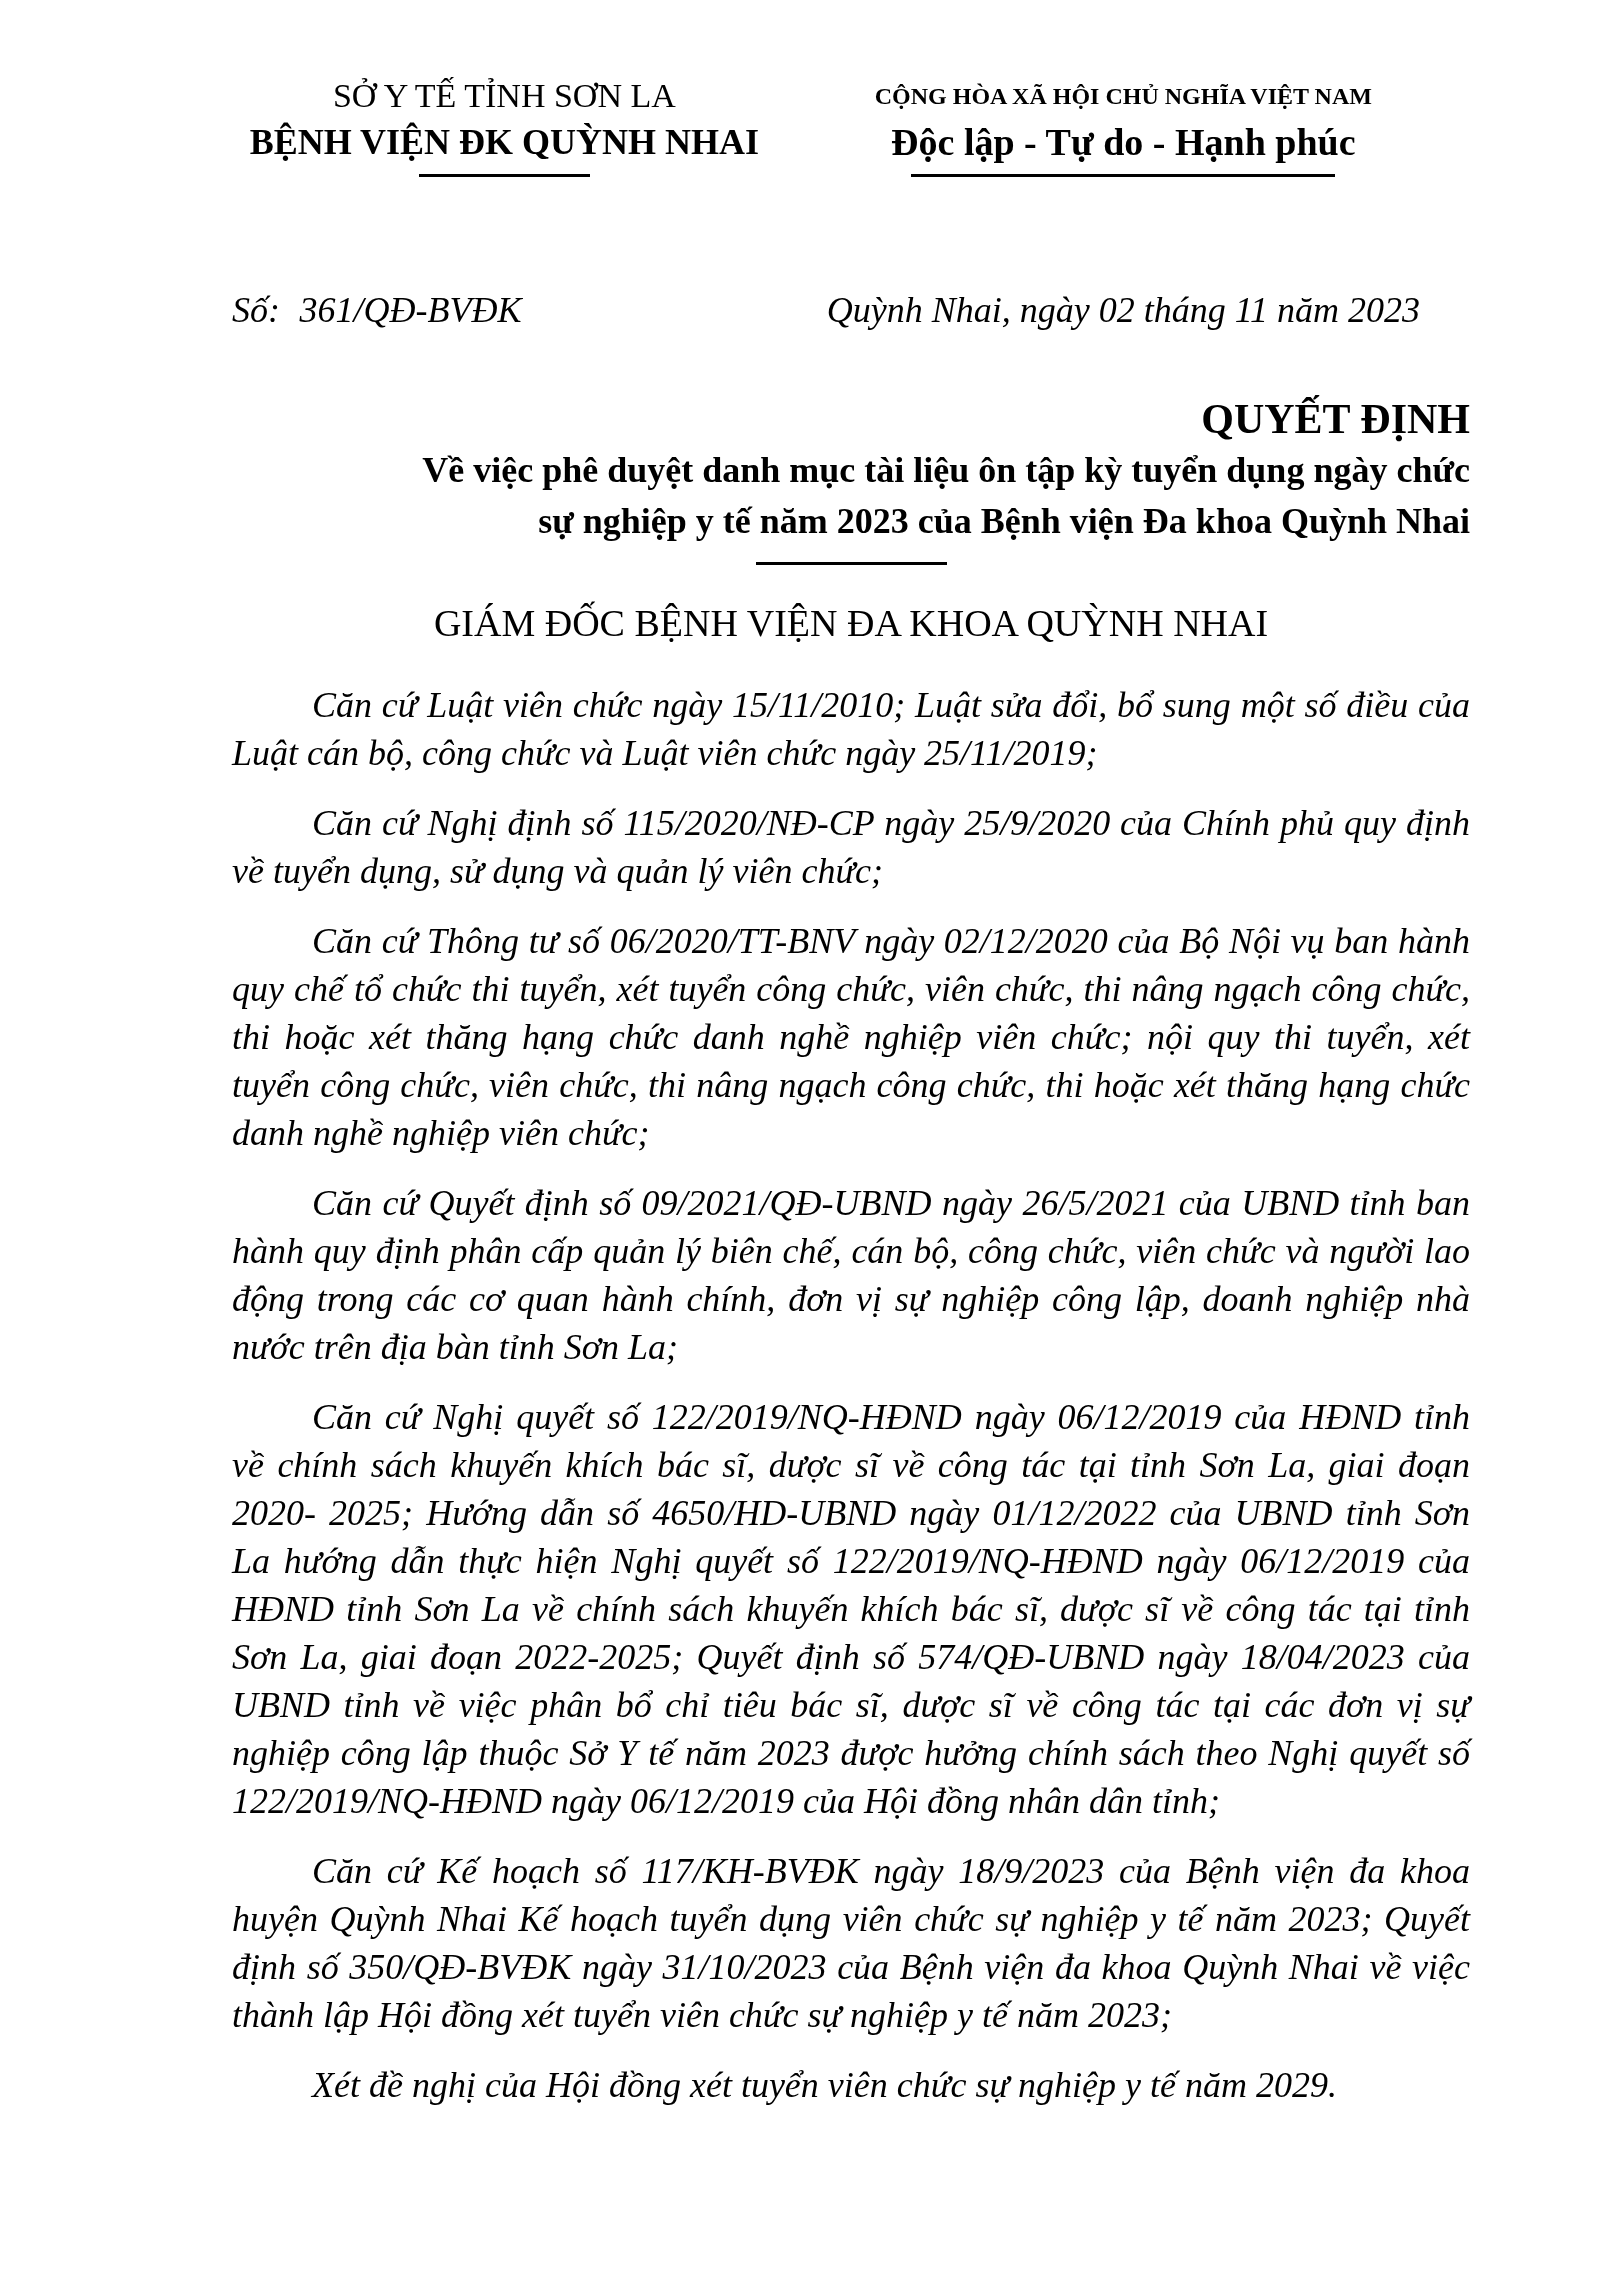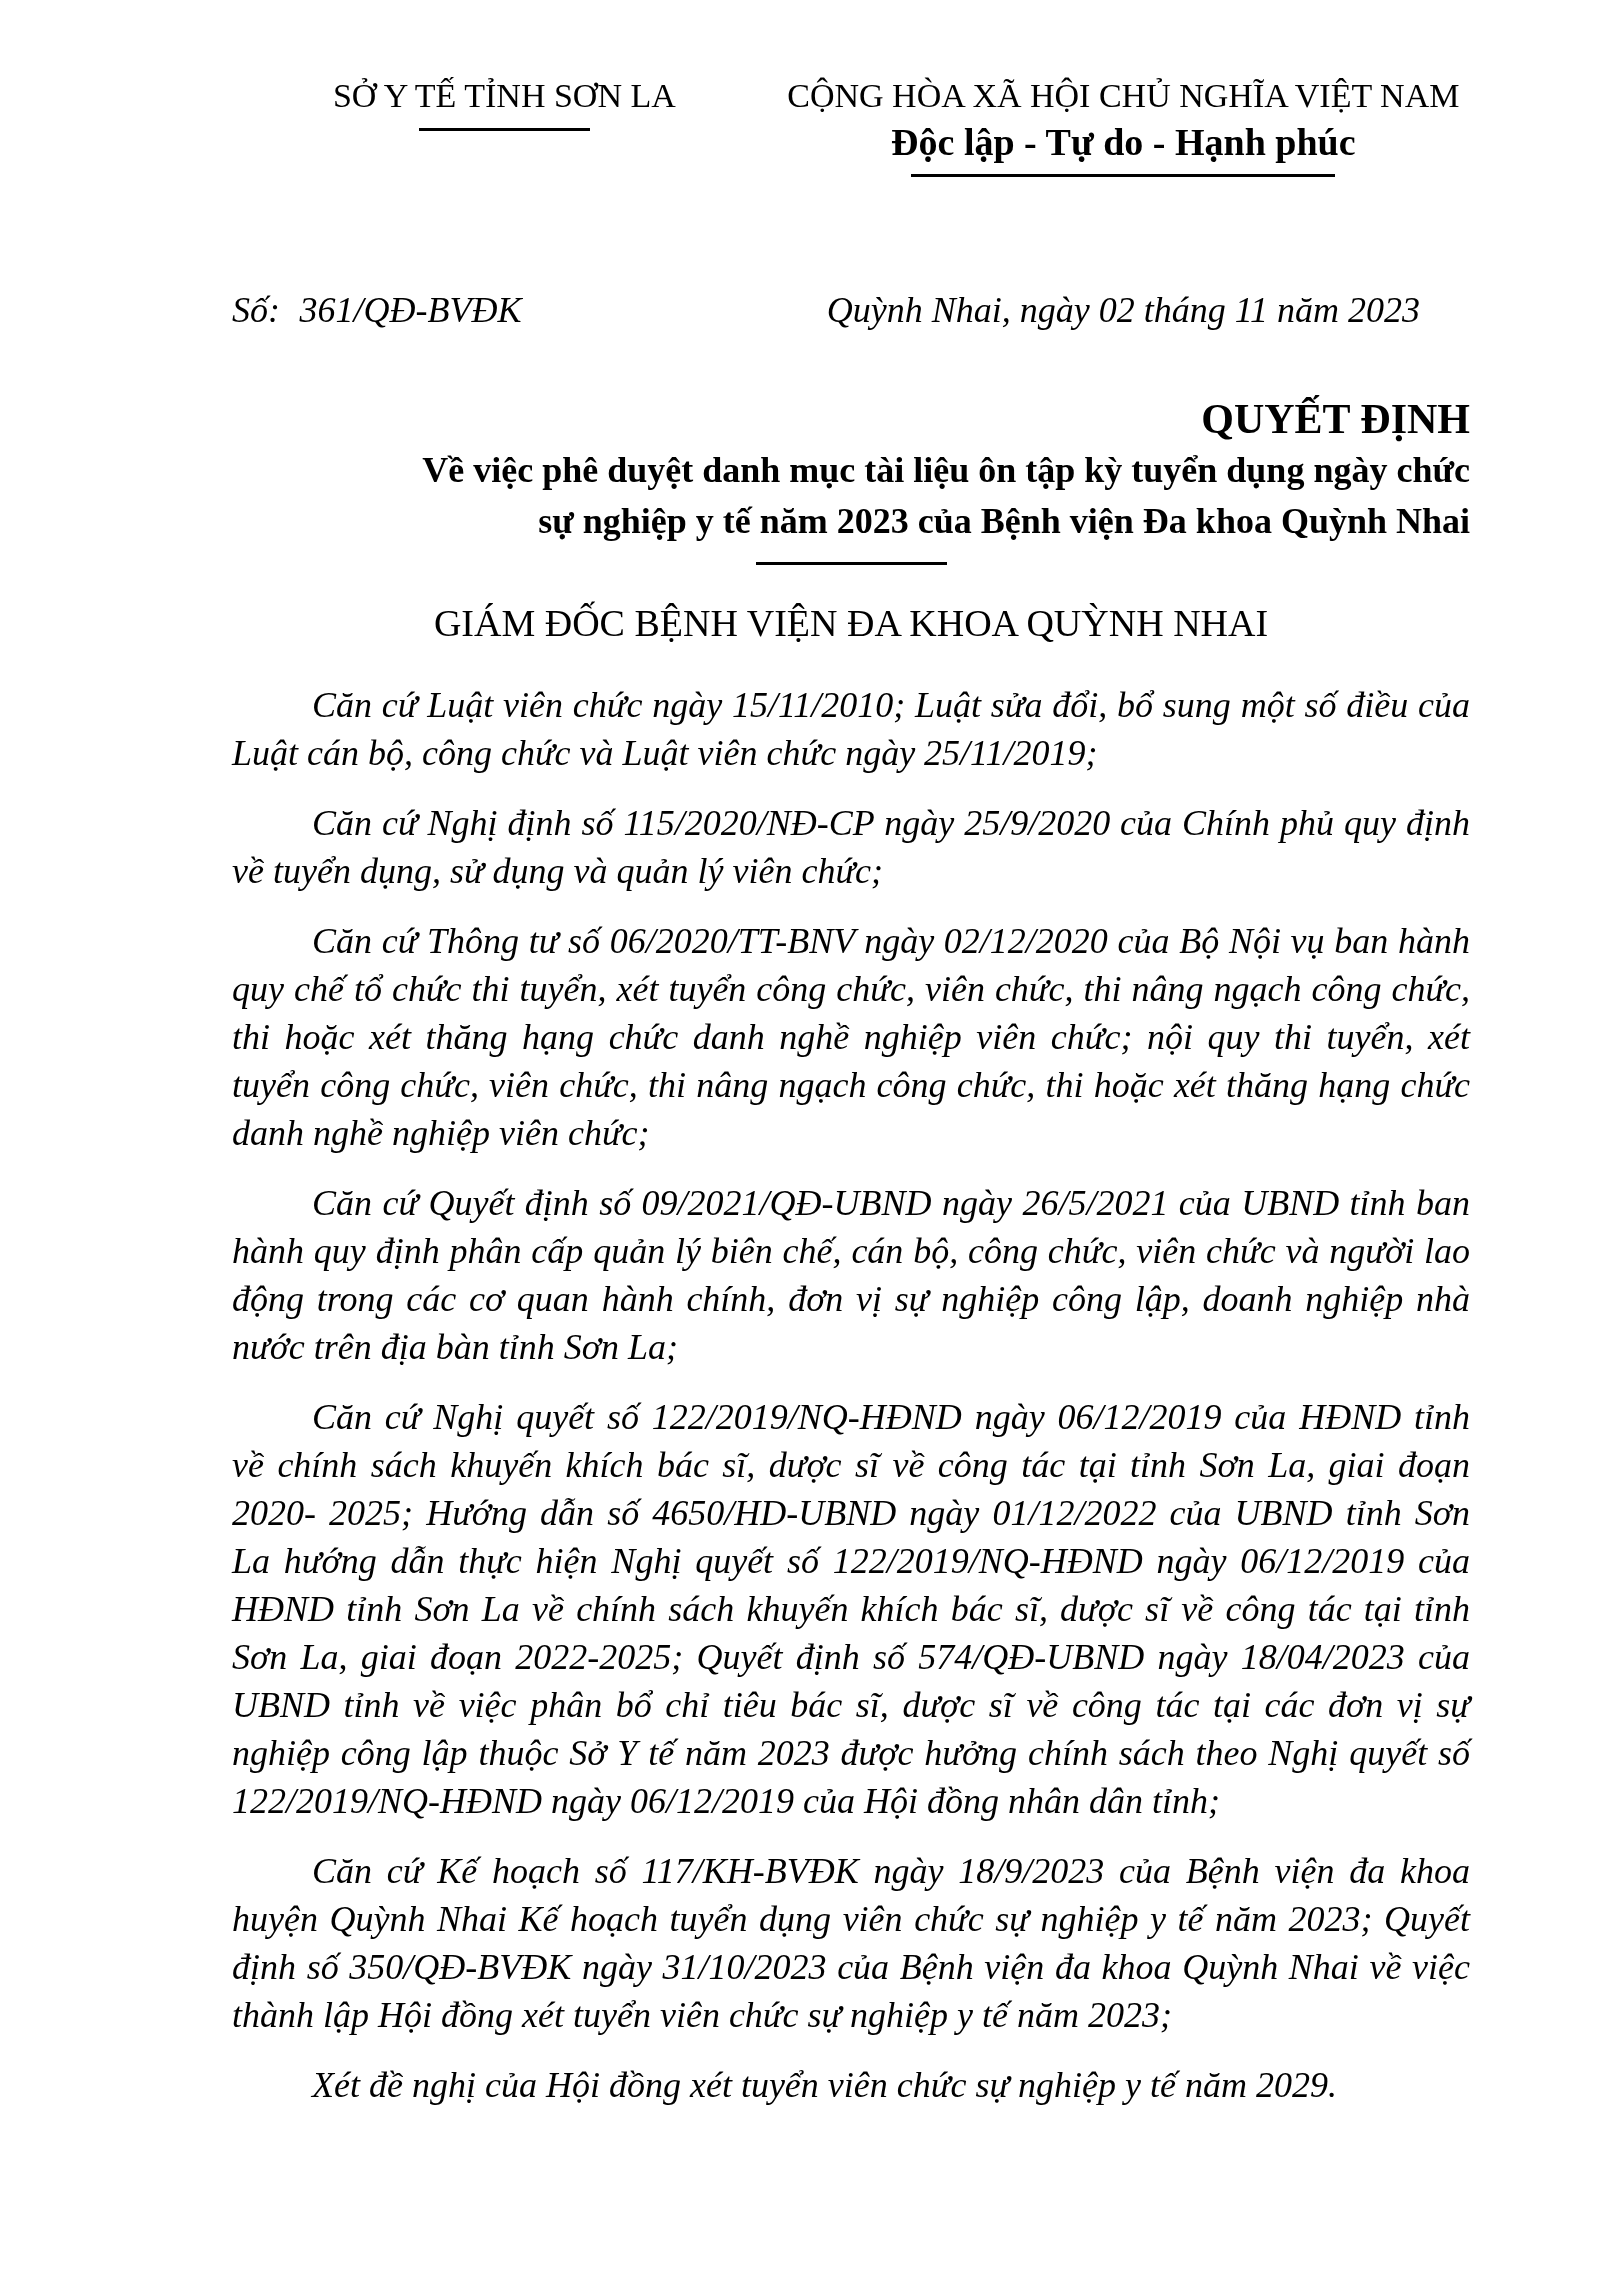--- a/index.html
+++ b/index.html
@@ -24,21 +24,21 @@
     width: 1238px;
   }
 
   
   .header { display: flex; }
   .header-left  { width: 44%; text-align: center; }
   .header-right { width: 56%; text-align: center; }
 
   .hl1 { font-size: 34px; line-height: 46px; white-space: nowrap; }
   .hl2 { font-size: 36px; line-height: 46px; font-weight: bold; white-space: nowrap; }
-  .hr1 { font-size: 34px; line-height: 46px; font-weight: normal; white-space: nowrap; }
+  .hr1 { font-size: 24px; line-height: 46px; font-weight: bold; white-space: nowrap; }
   .hr2 { font-size: 38px; line-height: 46px; font-weight: bold; white-space: nowrap; }
 
   .rule {
     height: 0;
     border-bottom: 3.9px solid #000;
     margin: 9.2px auto 0 auto;
   }
   .rule-left  { width: 171px; }
   .rule-right { width: 424px; }
 
@@ -90,20 +90,21 @@
 </style>
 </head>
 <body>
 
 <div class="page">
   <div class="content">
 
     <div class="header">
       <div class="header-left">
         <div class="hl1">SỞ Y TẾ TỈNH SƠN LA</div>
+        <div class="hl2">BỆNH VIỆN ĐK QUỲNH NHAI</div>
         <div class="rule rule-left"></div>
       </div>
       <div class="header-right">
         <div class="hr1">CỘNG HÒA XÃ HỘI CHỦ NGHĨA VIỆT NAM</div>
         <div class="hr2">Độc lập - Tự do - Hạnh phúc</div>
         <div class="rule rule-right"></div>
       </div>
     </div>
 
     <div class="meta">

